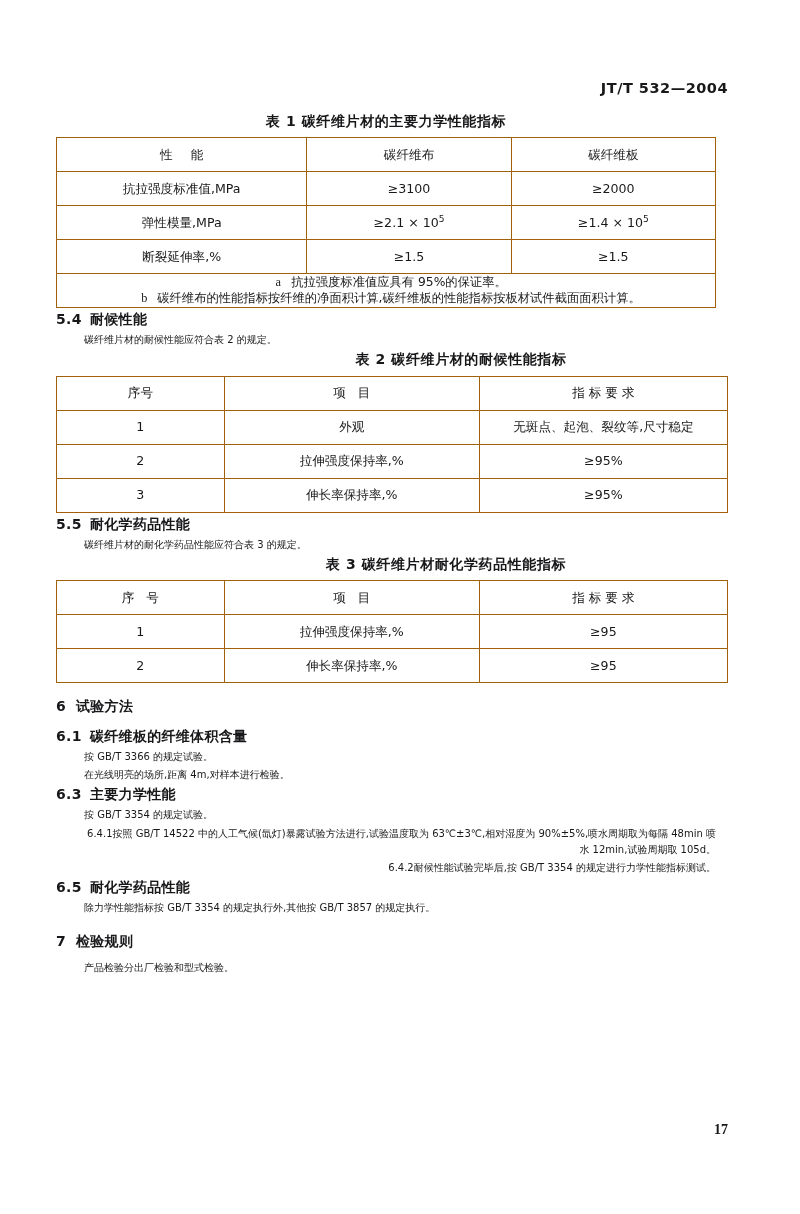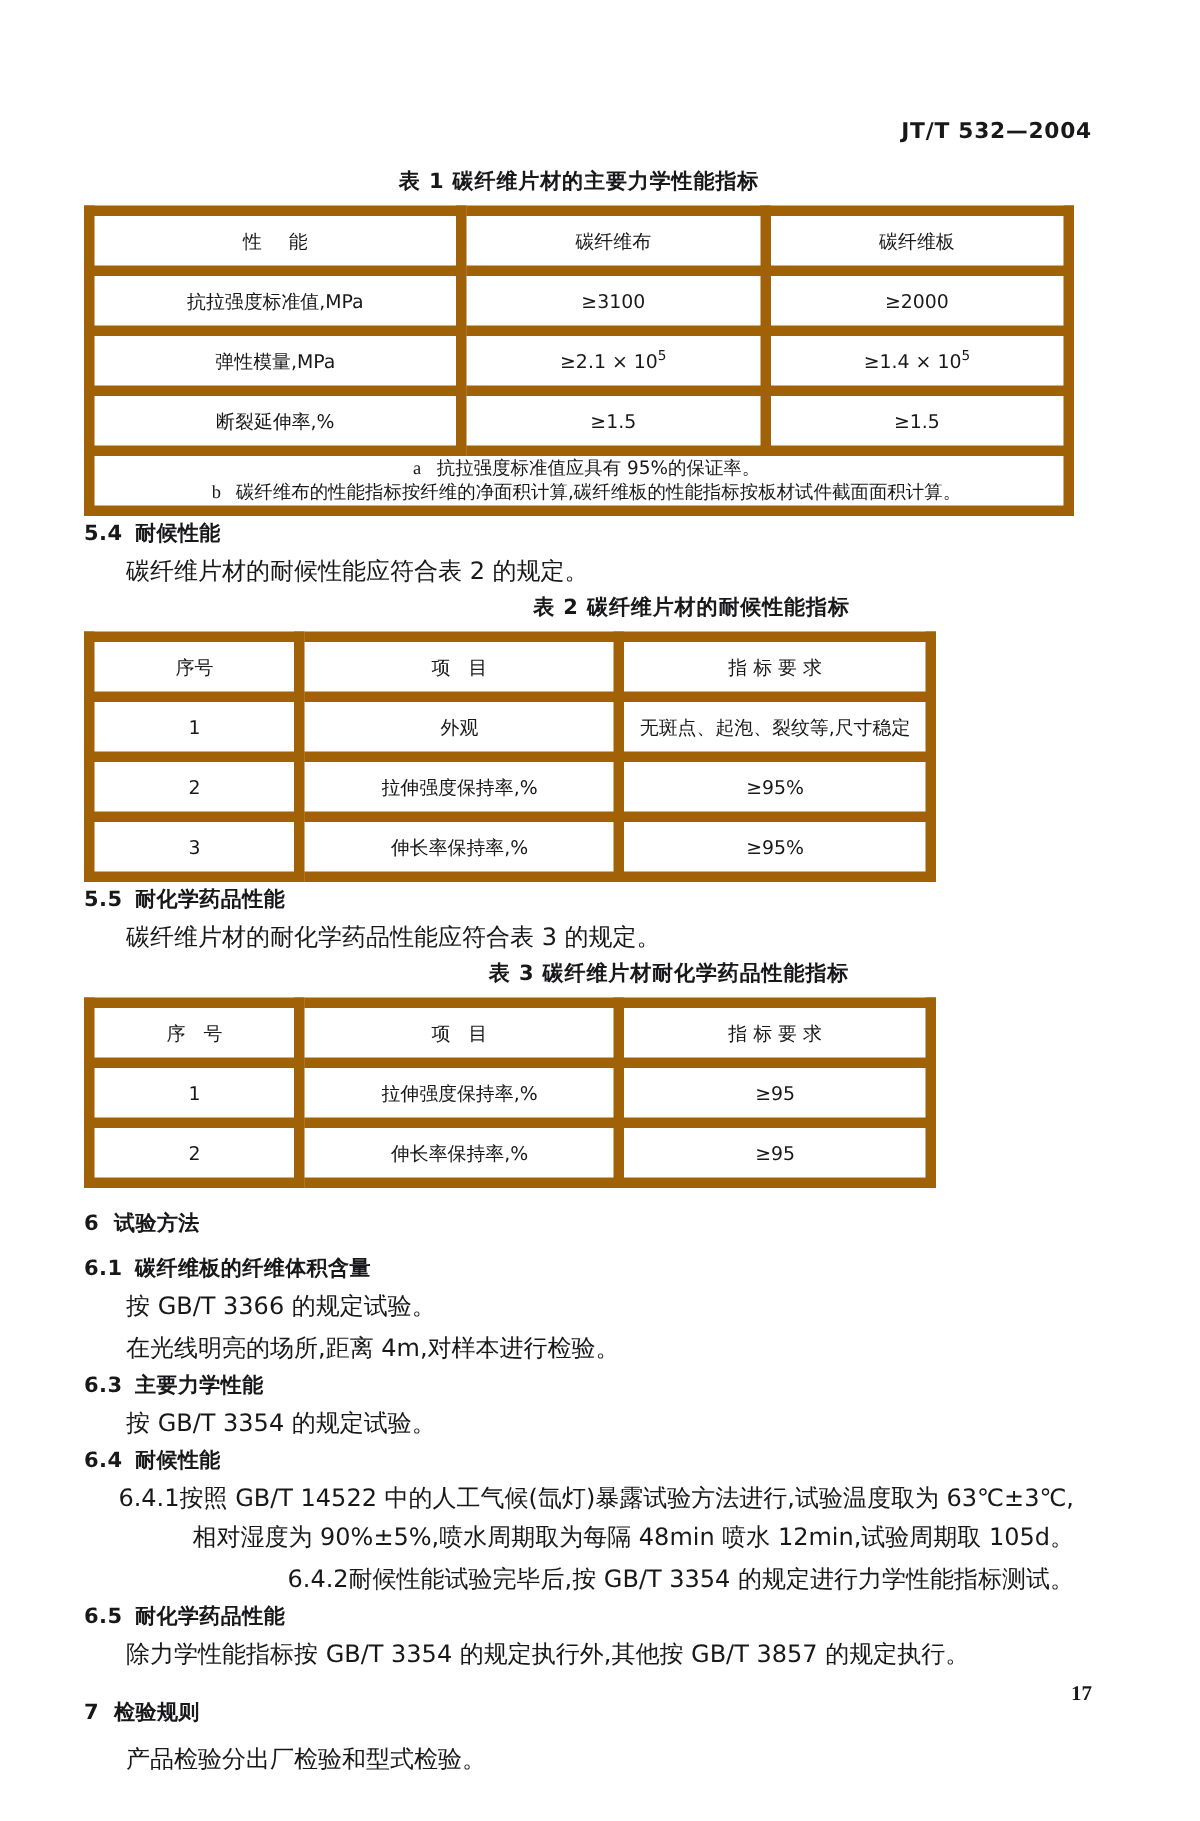--- a/index.html
+++ b/index.html
@@ -50,23 +50,23 @@
   }
   .caption-indent-2 { padding-left: 150px; }
   .caption-indent-3 { padding-left: 120px; }
   
   table.spec {
     border-collapse: collapse;
     width: 100%;
     table-layout: fixed;
     font-size: 12.6px;
   }
-  table.spec.t2, table.spec.t3 { width: 568px; border-radius: 27px; }
+  table.spec.t2, table.spec.t3 { width: 672px; border-radius: 27px; }
   table.spec td, table.spec th {
-    border: 7px solid #a16207;
+    border: 1px solid #a16207;
     text-align: center;
     vertical-align: middle;
     font-weight: normal;
     padding: 0 4px;
     height: 33px;
     line-height: 1.25;
   }
   table.spec th { font-weight: normal; }
   .wide-sp { letter-spacing: 7px; padding-left: 7px; }
   .mid-sp  { letter-spacing: 4px; padding-left: 4px; }
@@ -95,21 +95,21 @@
     margin: 3px 0 3px 0;
     letter-spacing: 0.3px;
   }
   .sec-num {
     display: inline-block;
     min-width: 34px;
   }
   .sec-num.lvl1 { min-width: 20px; }
   .sec-num.lvl3 { min-width: 48px; }
   .para {
-    font-size: 16px;
+    font-size: 10px;
     line-height: 1.62;
     margin: 0 0 2px 0;
     text-indent: 28px;
   }
   .para.flush { text-indent: 0; text-align: right; }
   .gap-sm { height: 6px; }
   .gap-md { height: 12px; }
   
   .page-num {
     position: absolute;
@@ -253,23 +253,20 @@
     </div>
     <p class="para">按 GB/T 3366 的规定试验。</p>
 
     <p class="para">在光线明亮的场所,距离 4m,对样本进行检验。</p>
 
     <div class="sec-head">
       <span class="sec-num">6.3</span><span>主要力学性能</span>
     </div>
     <p class="para">按 GB/T 3354 的规定试验。</p>
 
-    <div class="sec-head">
-      <span class="sec-num">6.4</span><span>耐候性能</span>
-    </div>
     <p class="para flush">
       <span class="sec-num lvl3">6.4.1</span><span>按照 GB/T 14522 中的人工气候(氙灯)暴露试验方法进行,试验温度取为 63℃±3℃,相对湿度为 90%±5%,喷水周期取为每隔 48min 喷水 12min,试验周期取 105d。</span>
     </p>
     <p class="para flush">
       <span class="sec-num lvl3">6.4.2</span><span>耐候性能试验完毕后,按 GB/T 3354 的规定进行力学性能指标测试。</span>
     </p>
 
     <div class="sec-head">
       <span class="sec-num">6.5</span><span>耐化学药品性能</span>
     </div>

